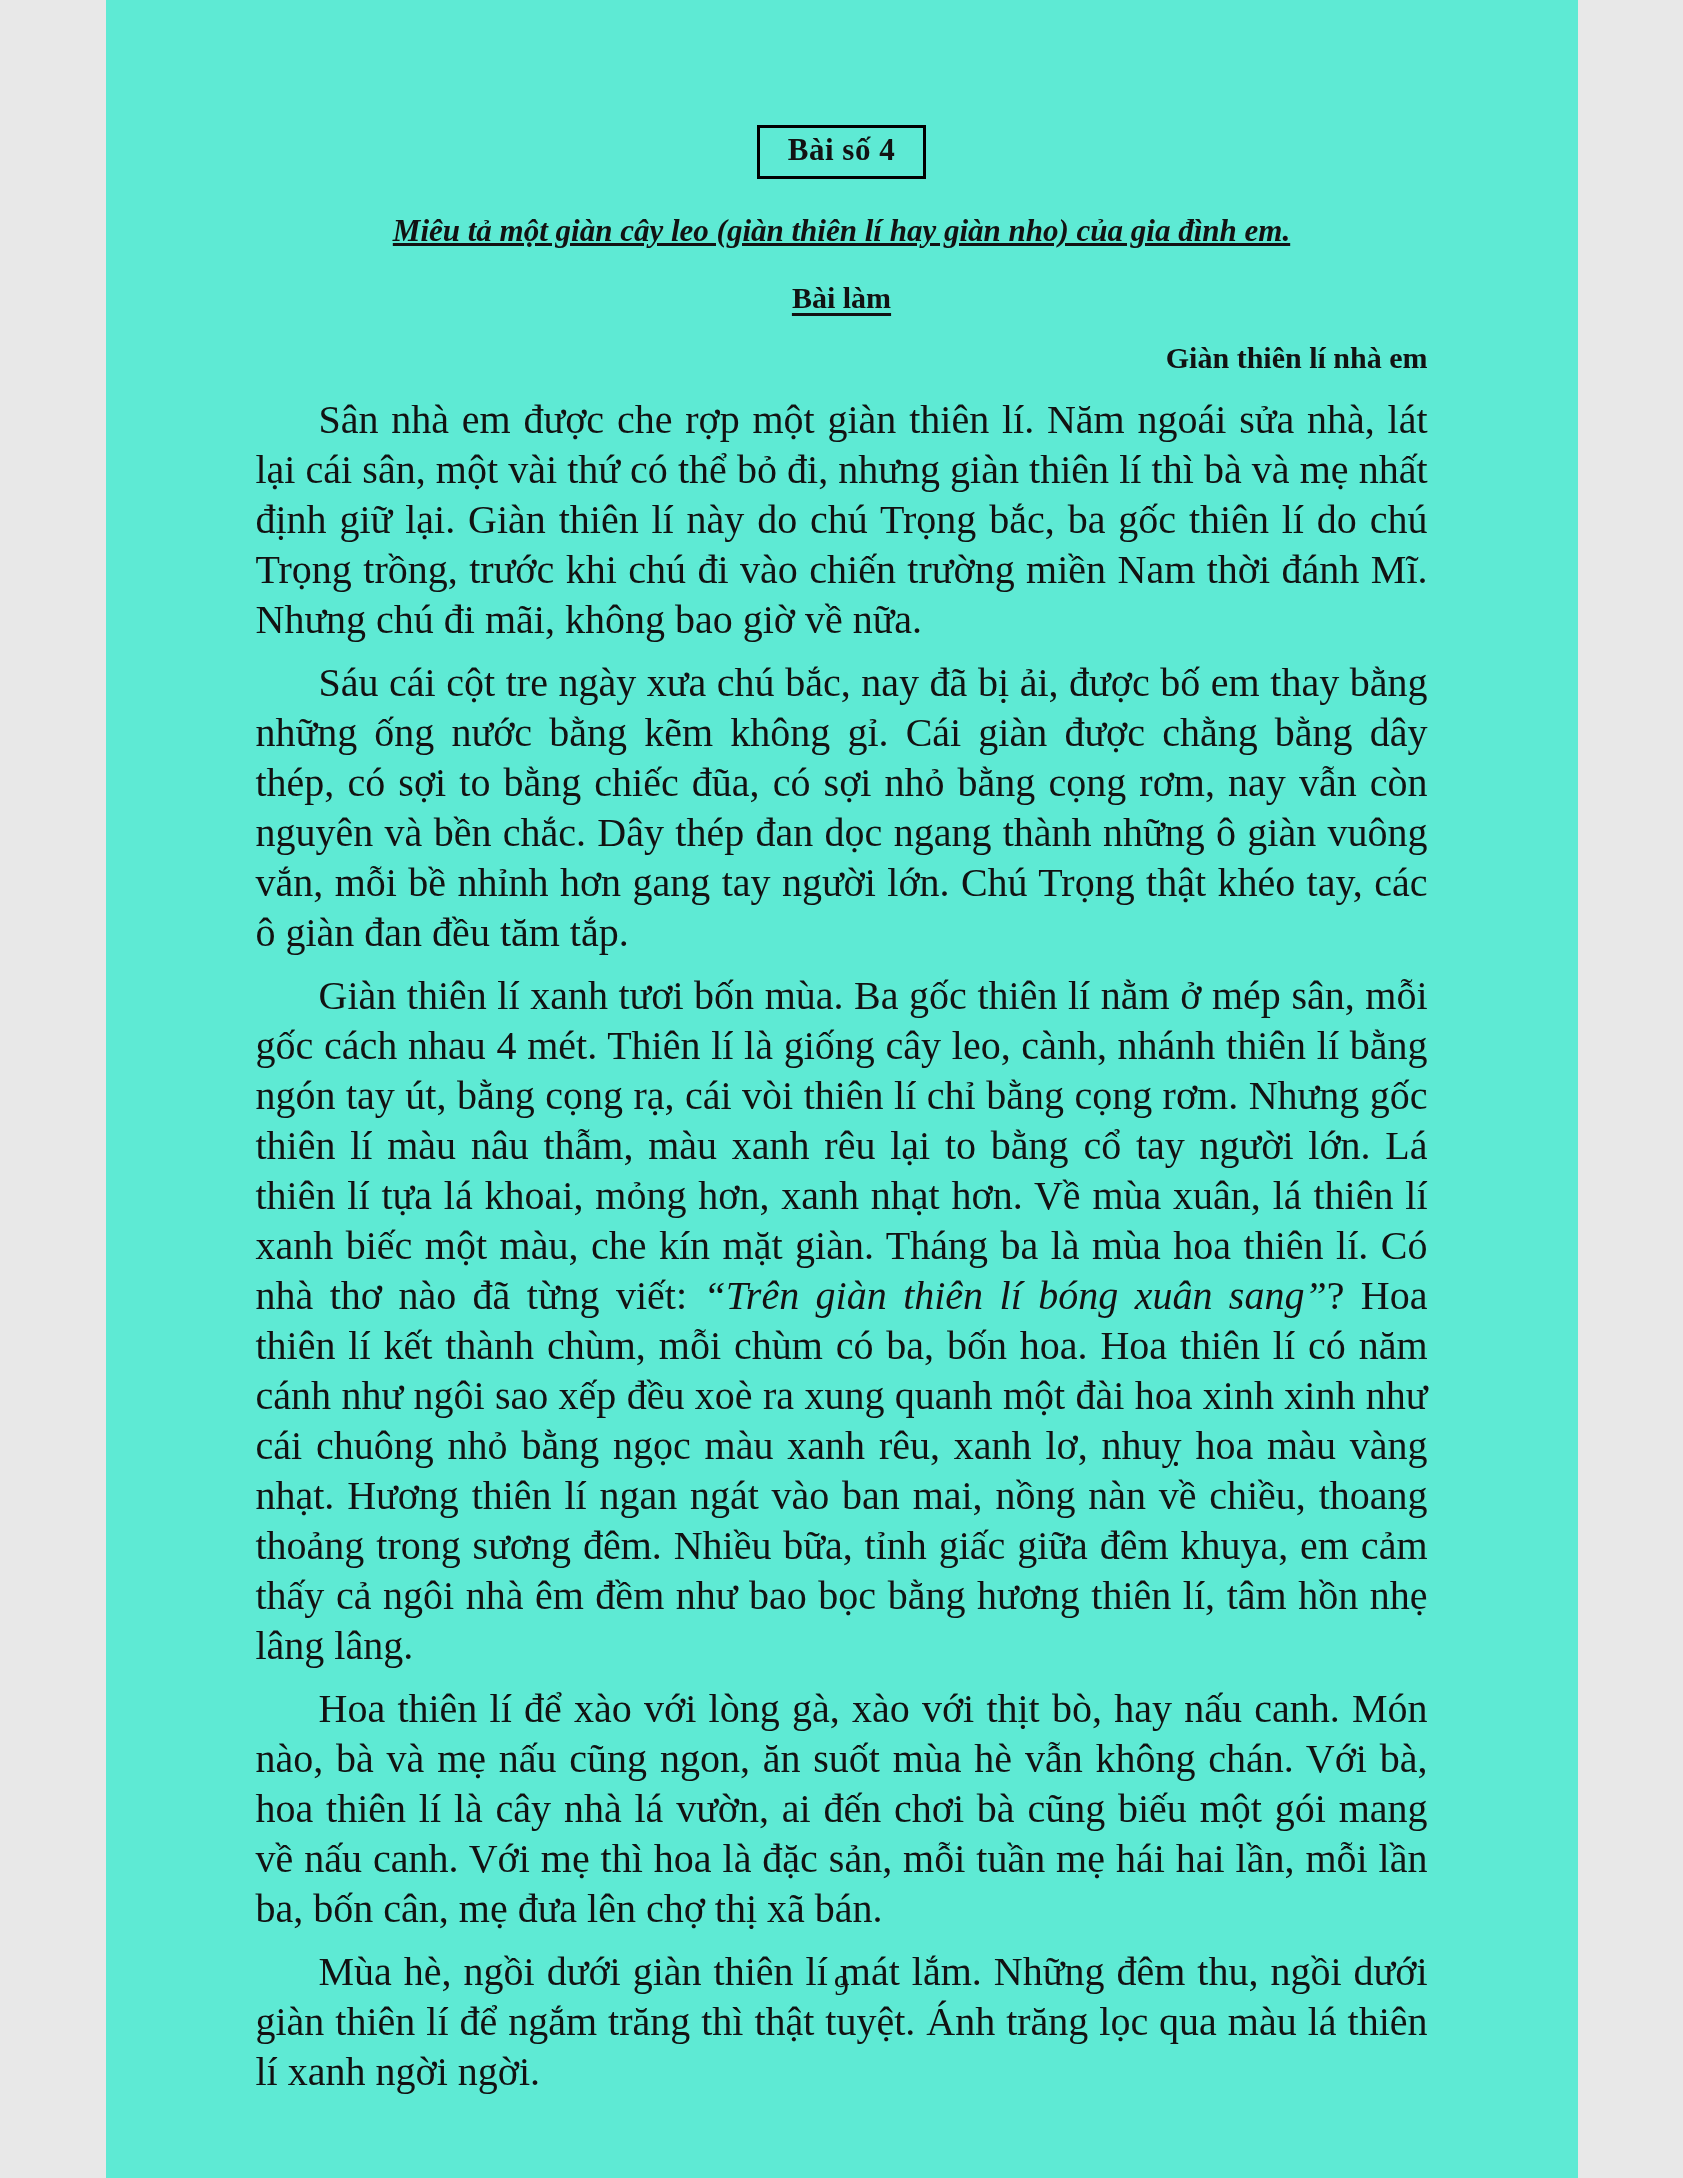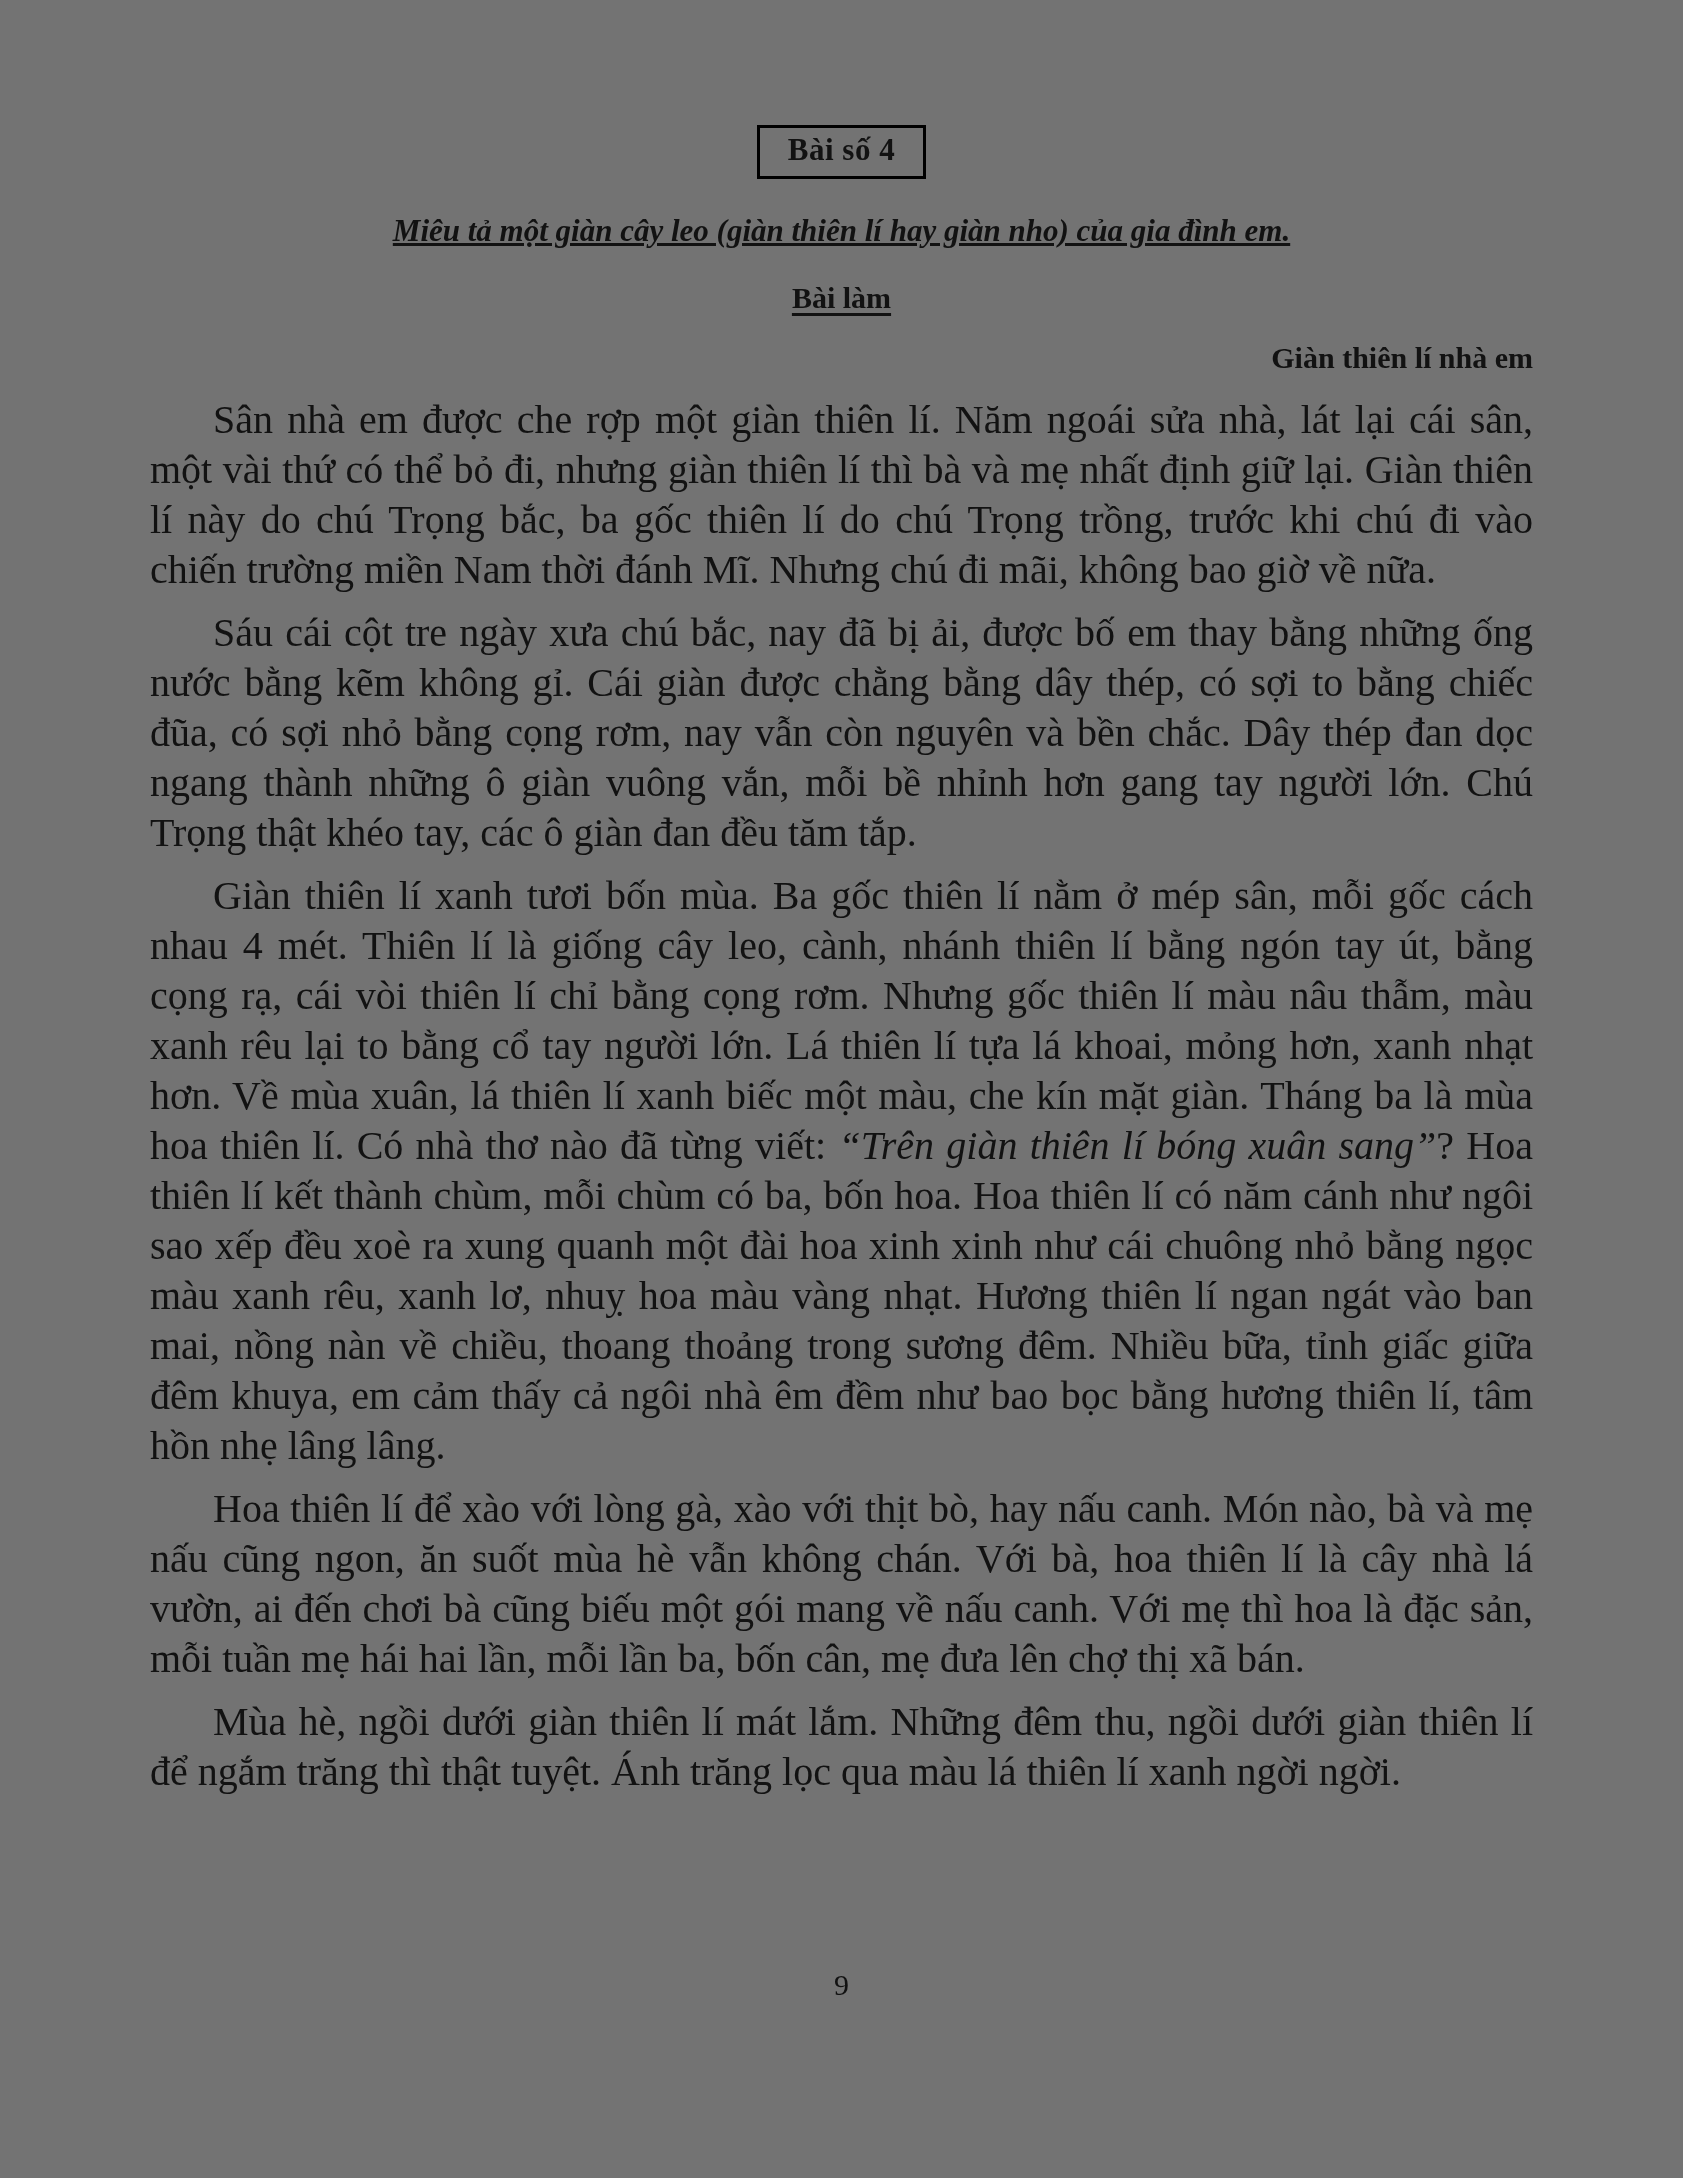--- a/index.html
+++ b/index.html
@@ -2,24 +2,24 @@
 <html><head>
 <meta charset="utf-8">
 <style>
   html, body {
     margin: 0;
     padding: 0;
     background: #e8e8e8;
   }
   .page {
     position: relative;
-    width: 1683px;
+    width: 1472px;
     height: 2178px;
     margin: 0 auto;
-    background: #737373;
+    background: #5eead4;
     font-family: "Liberation Serif", "DejaVu Serif", serif;
     color: #121212;
     overflow: hidden;
   }
   .content {
     padding: 125px 150px 0 150px;
   }
   .badge-row {
     text-align: center;
   }

